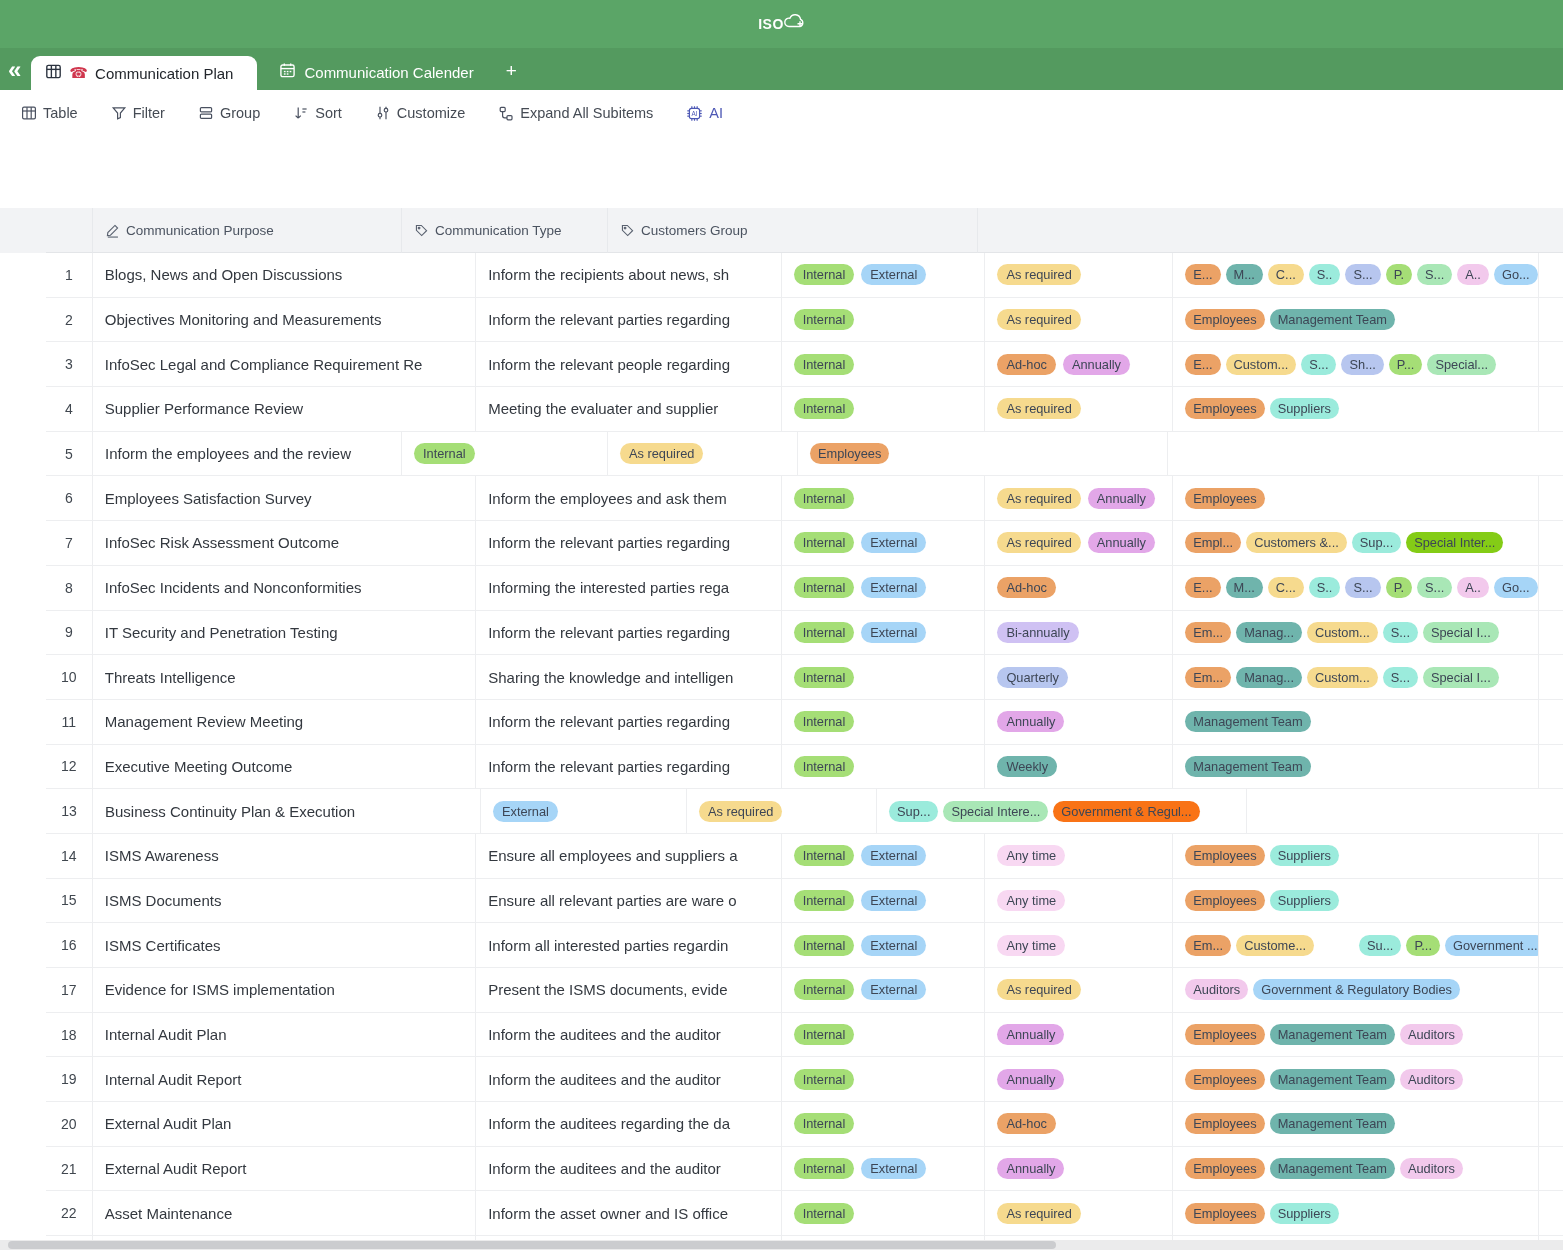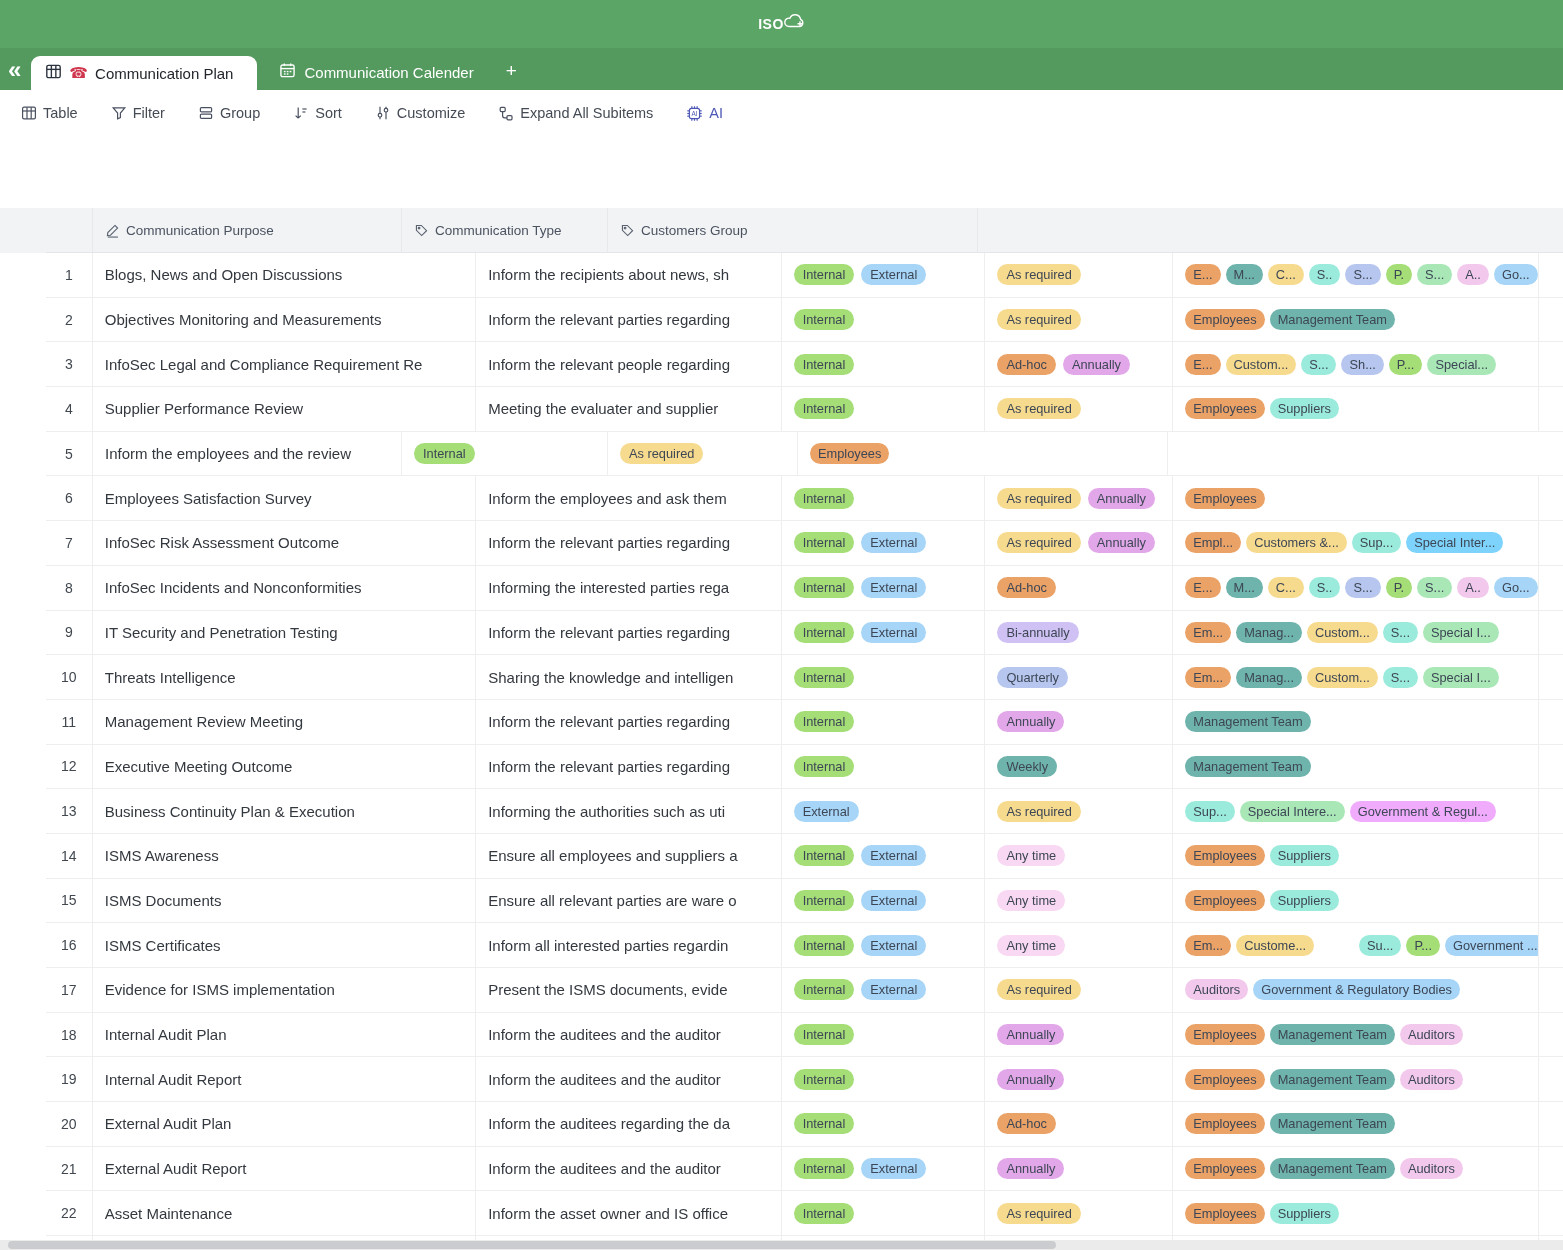--- a/index.html
+++ b/index.html
@@ -338,21 +338,21 @@
           <span class="pill" style="background: rgb(166, 213, 247);">External</span>
         </div>
     <div class="td c-freq">
           <span class="pill" style="background: rgb(246, 218, 142);">As required</span>
           <span class="pill" style="background: rgb(226, 167, 232);">Annually</span>
         </div>
     <div class="td c-recip">
           <span class="pill" style="background: rgb(235, 162, 102);">Empl...</span>
           <span class="pill" style="background: rgb(246, 218, 142);">Customers &amp;...</span>
           <span class="pill" style="background: rgb(155, 235, 220);">Sup...</span>
-          <span class="pill" style="background: #7dd3fc;">Special Inter...</span>
+          <span class="pill" style="background: #84cc16;">Special Inter...</span>
         </div>
     <div class="td c-sliver"></div>
   </div>
 
   <div class="tr">
     <div class="td c-left">8</div>
     <div class="td c-content">InfoSec Incidents and Nonconformities</div>
     <div class="td c-purpose">Informing the interested parties rega</div>
     <div class="td c-type">
           <span class="pill" style="background: rgb(165, 222, 118);">Internal</span>
@@ -444,31 +444,30 @@
         </div>
     <div class="td c-recip">
           <span class="pill" style="background: rgb(111, 180, 172);">Management Team</span>
         </div>
     <div class="td c-sliver"></div>
   </div>
 
   <div class="tr">
     <div class="td c-left">13</div>
     <div class="td c-content">Business Continuity Plan &amp; Execution</div>
-    <div class="td c-purpose">Informing the authorities such as uti</div>
     <div class="td c-type">
           <span class="pill" style="background: rgb(166, 213, 247);">External</span>
         </div>
     <div class="td c-freq">
           <span class="pill" style="background: rgb(246, 218, 142);">As required</span>
         </div>
     <div class="td c-recip">
           <span class="pill" style="background: rgb(155, 235, 220);">Sup...</span>
           <span class="pill" style="background: rgb(169, 231, 182);">Special Intere...</span>
-          <span class="pill" style="background: #f0abfc;">Government &amp; Regul...</span>
+          <span class="pill" style="background: #f97316;">Government &amp; Regul...</span>
         </div>
     <div class="td c-sliver"></div>
   </div>
 
   <div class="tr">
     <div class="td c-left">14</div>
     <div class="td c-content">ISMS Awareness</div>
     <div class="td c-purpose">Ensure all employees and suppliers a</div>
     <div class="td c-type">
           <span class="pill" style="background: rgb(165, 222, 118);">Internal</span>

